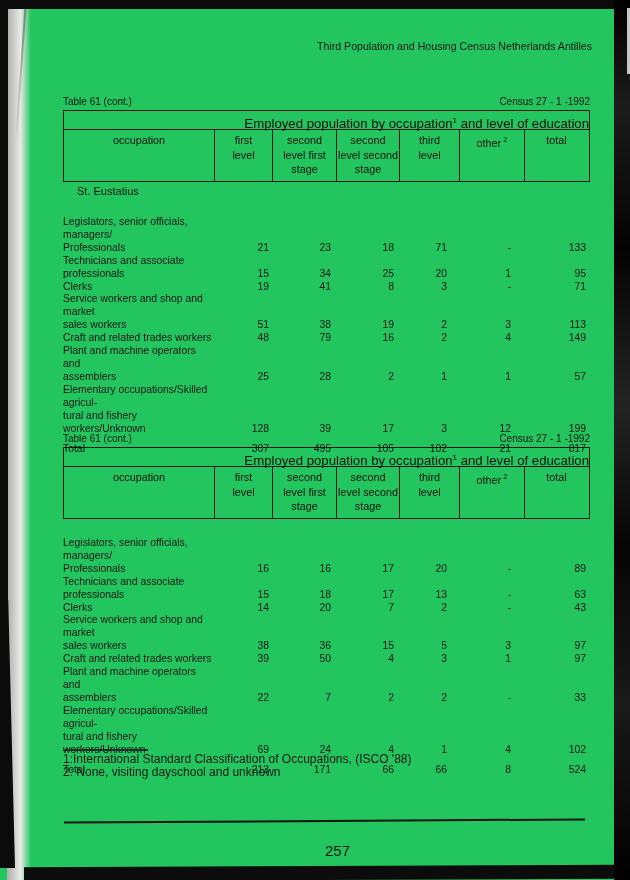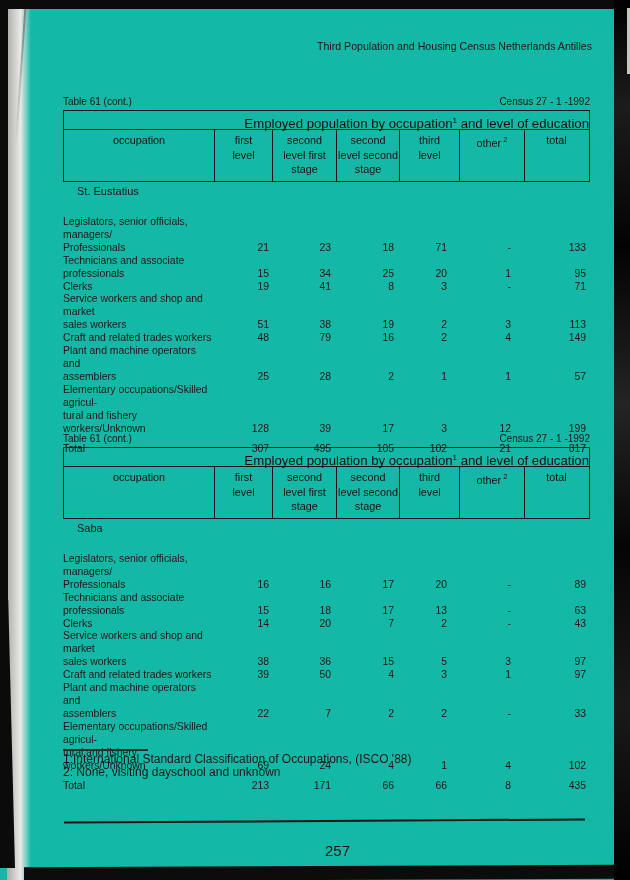--- a/index.html
+++ b/index.html
@@ -1,17 +1,17 @@
 <!DOCTYPE html>
 <html><head>
 <meta charset="utf-8">
 <style>
   html,body{margin:0;padding:0;background:#ffffff;}
   *{box-sizing:border-box;}
-  .scan{position:relative;width:630px;height:880px;background:#14b8a6;overflow:hidden;
+  .scan{position:relative;width:630px;height:880px;background:#22c55e;overflow:hidden;
         font-family:"Liberation Sans", sans-serif;color:#1c1c1c;}
   
   .top-bar{position:absolute;left:6px;top:0;width:624px;height:9px;background:#0b0b0b;}
   .left-strip{position:absolute;left:0;top:0;width:8px;height:868px;background:#0b0b0b;}
   .left-wedge{position:absolute;left:0;top:600px;width:15px;height:268px;background:#0b0b0b;
               clip-path:polygon(0 0,55% 0,100% 100%,0 100%);}
   .curl-shade{position:absolute;left:7px;top:0;width:30px;height:880px;
               background:linear-gradient(to right,#adadab,#e9e9e7 45%,rgba(233,233,231,0) 80%);}
   .curl-line{position:absolute;left:20px;top:-4px;width:2px;height:150px;
              background:linear-gradient(#7a7a78,rgba(122,122,120,0));transform:rotate(4deg);}
@@ -227,21 +227,20 @@
               <div>level</div>
             </div>
           <div class="hcell">
               <div><span>other</span><sup>2</sup></div>
             </div>
           <div class="hcell">
               <div>total</div>
             </div>
         </div>
       </div>
-      <div class="section">Saba</div>
       <div class="data">
         <div class="drow">
           <div class="dlabel">
               <div>Legislators, senior officials, managers/</div>
               <div>Professionals</div>
             </div>
           <div class="dval">16</div>
           <div class="dval">16</div>
           <div class="dval">17</div>
           <div class="dval">20</div>
@@ -317,21 +316,21 @@
           <div class="dval">4</div>
           <div class="dval">102</div>
         </div>
         <div class="drow total-row">
           <div class="dlabel">Total</div>
           <div class="dval">213</div>
           <div class="dval">171</div>
           <div class="dval">66</div>
           <div class="dval">66</div>
           <div class="dval">8</div>
-          <div class="dval">435</div>
+          <div class="dval">524</div>
         </div>
       </div>
     </div>
 
     <div class="foot">
       <div class="foot-rule"></div>
       <div>1:International Standard Classification of Occupations, (ISCO '88)</div>
       <div>2: None, visiting dayschool and unknown</div>
     </div>
 

